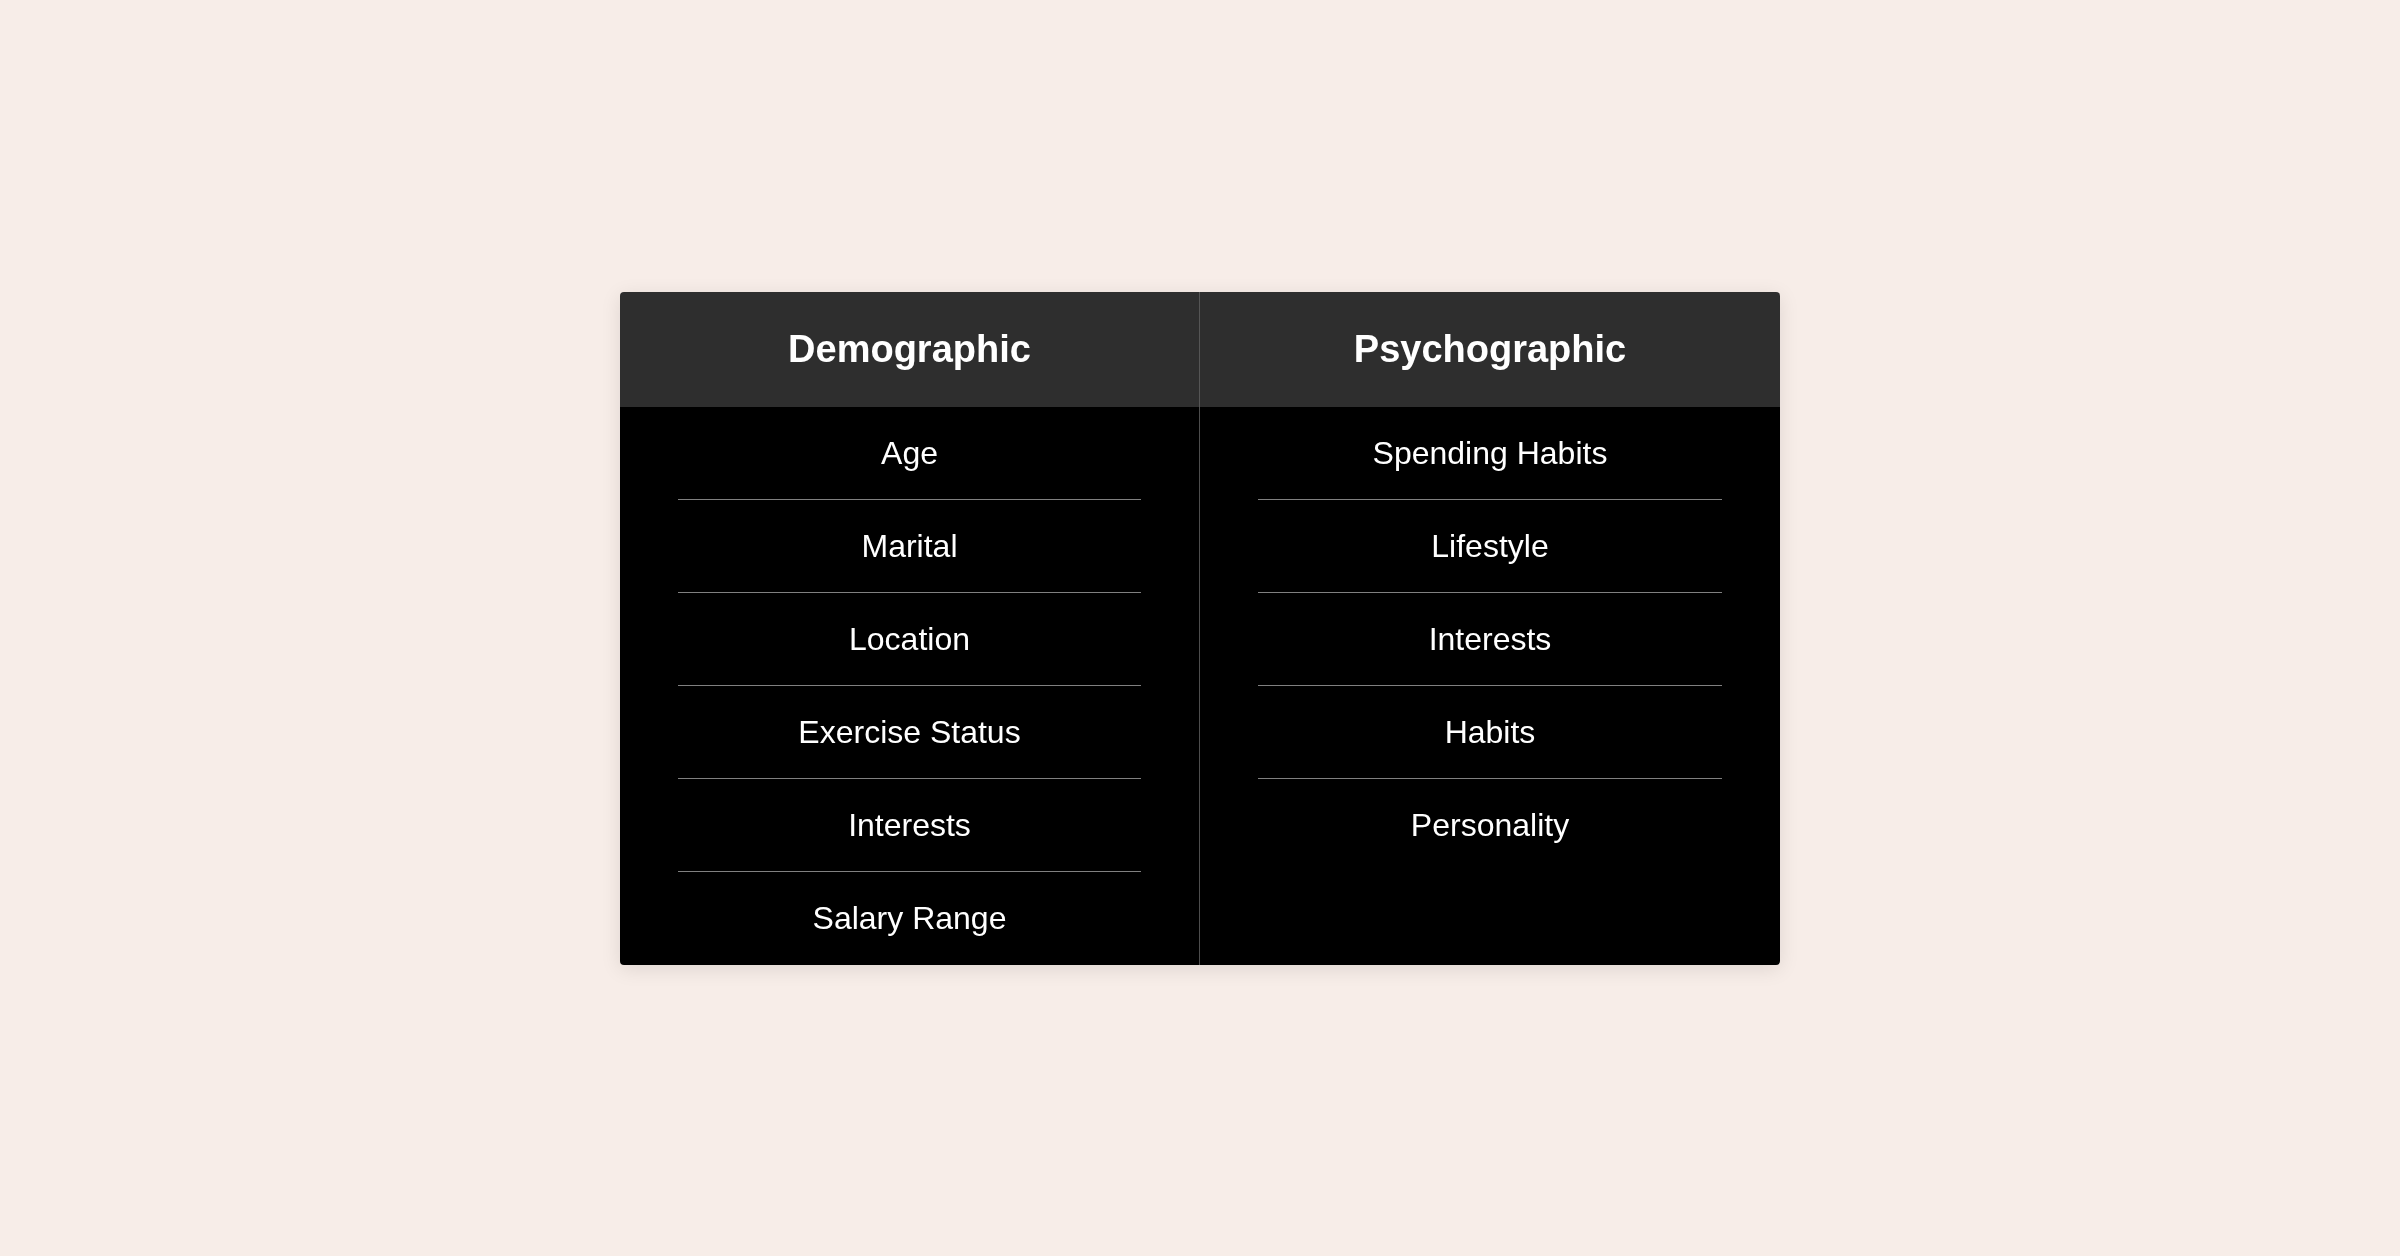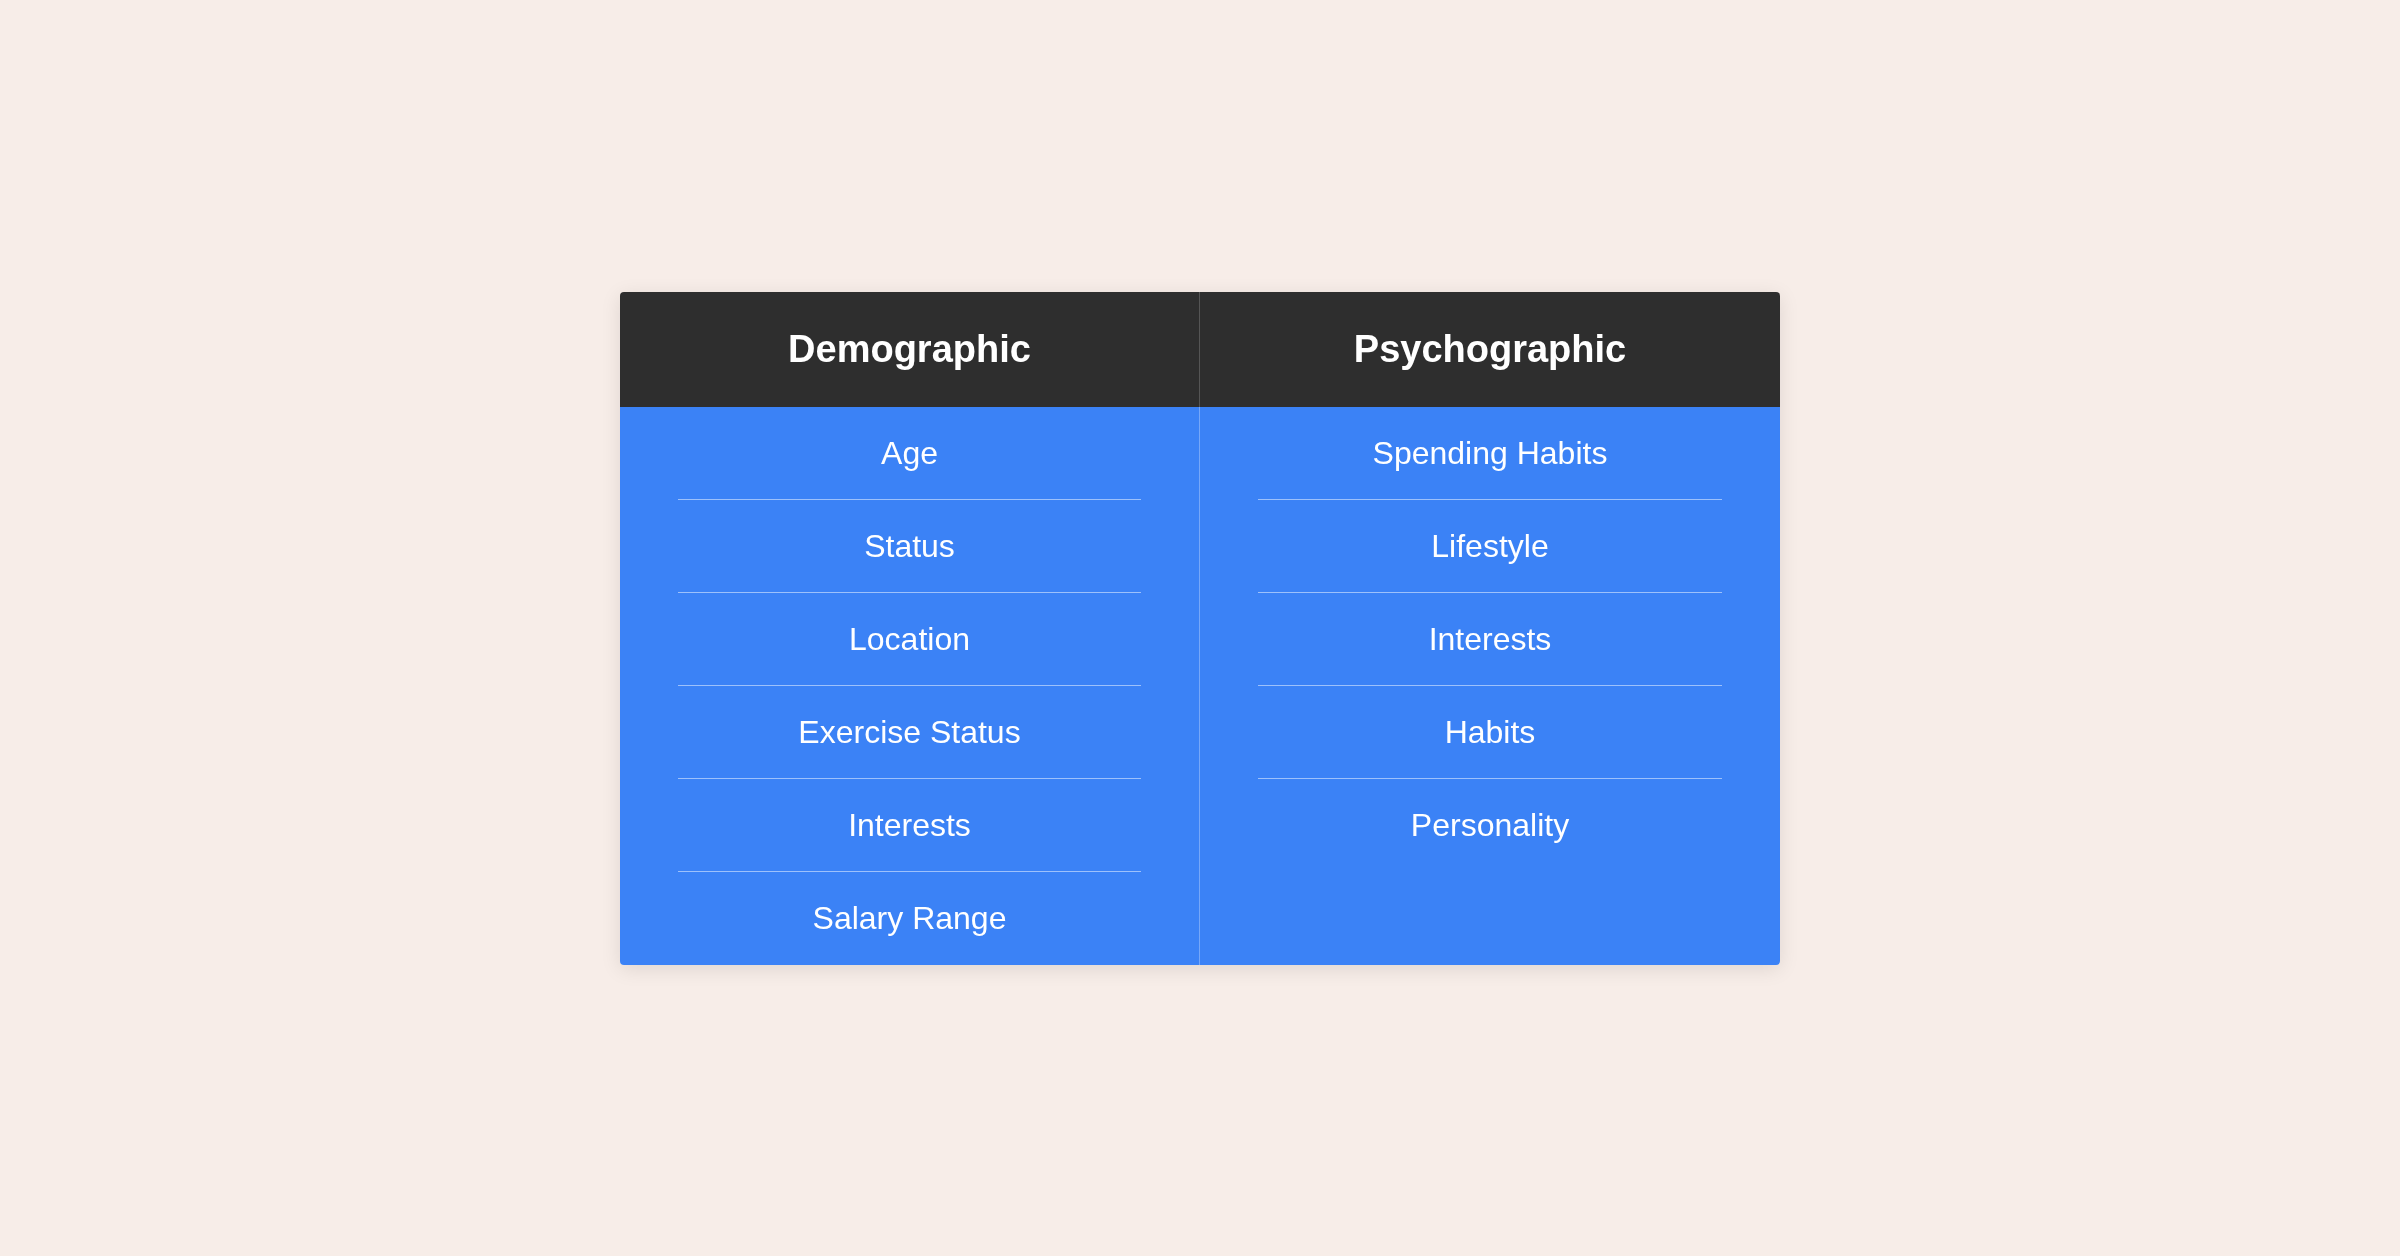--- a/index.html
+++ b/index.html
@@ -39,21 +39,21 @@
       font-weight: 700;
     }
 
     .header-cell:first-child {
       border-right: 1px solid #555;
     }
 
     .table-body {
       display: grid;
       grid-template-columns: 1fr 1fr;
-      background-color: #3b82f6;
+      background-color: #000000;
     }
 
     .column {
       display: flex;
       flex-direction: column;
     }
 
     .column:first-child {
       border-right: 1px solid rgba(255,255,255,0.3);
     }
@@ -81,21 +81,21 @@
 <body>
 
 <div class="table-container">
   <div class="table-header">
     <div class="header-cell">Demographic</div>
     <div class="header-cell">Psychographic</div>
   </div>
   <div class="table-body">
     <div class="column" id="demo-col">
         <div class="cell">Age</div>
-        <div class="cell">Status</div>
+        <div class="cell">Marital</div>
         <div class="cell">Location</div>
         <div class="cell">Exercise Status</div>
         <div class="cell">Interests</div>
         <div class="cell">Salary Range</div>
       </div>
     <div class="column" id="psycho-col">
         <div class="cell">Spending Habits</div>
         <div class="cell">Lifestyle</div>
         <div class="cell">Interests</div>
         <div class="cell">Habits</div>

